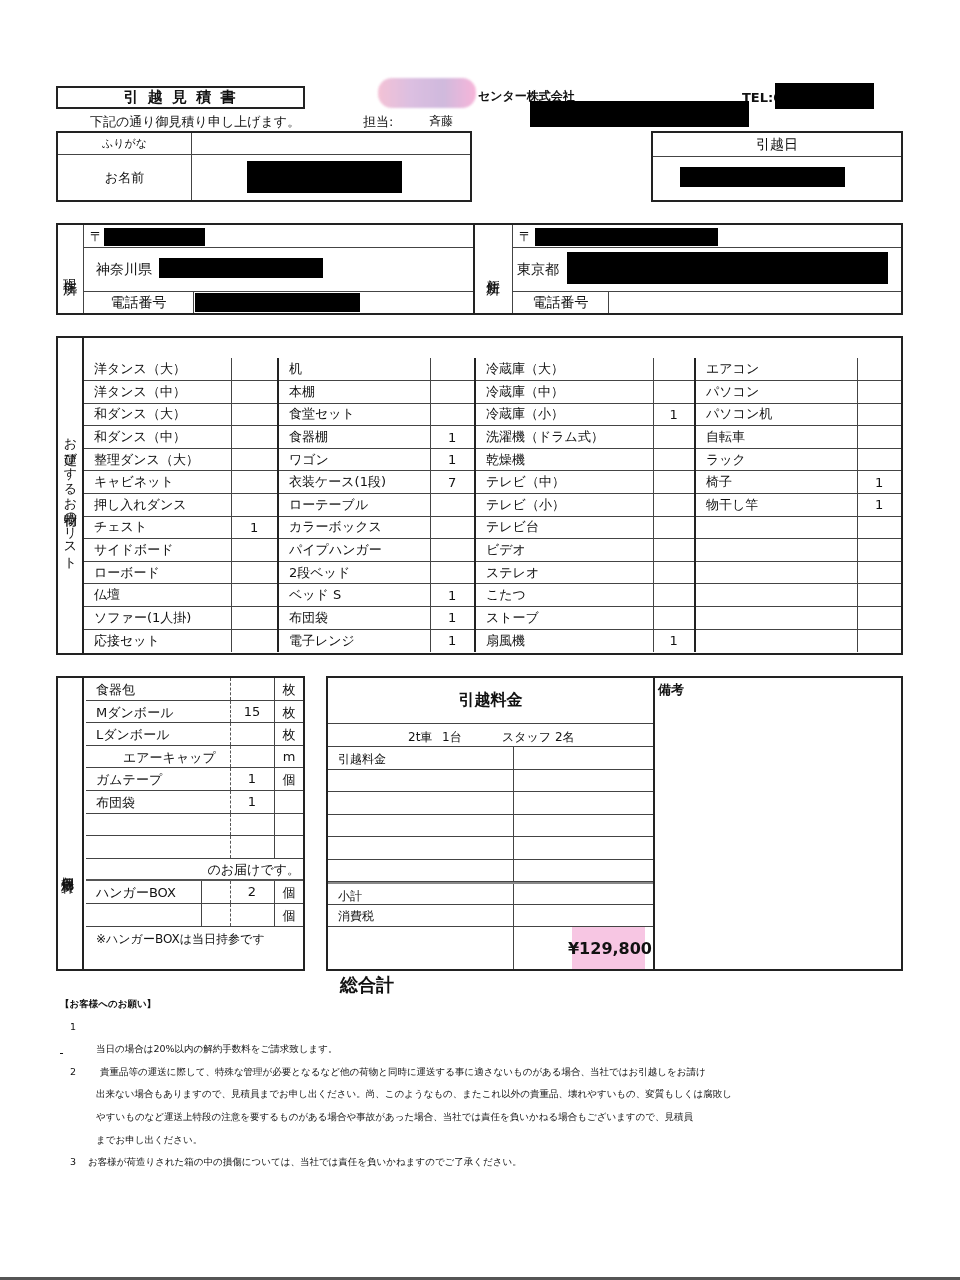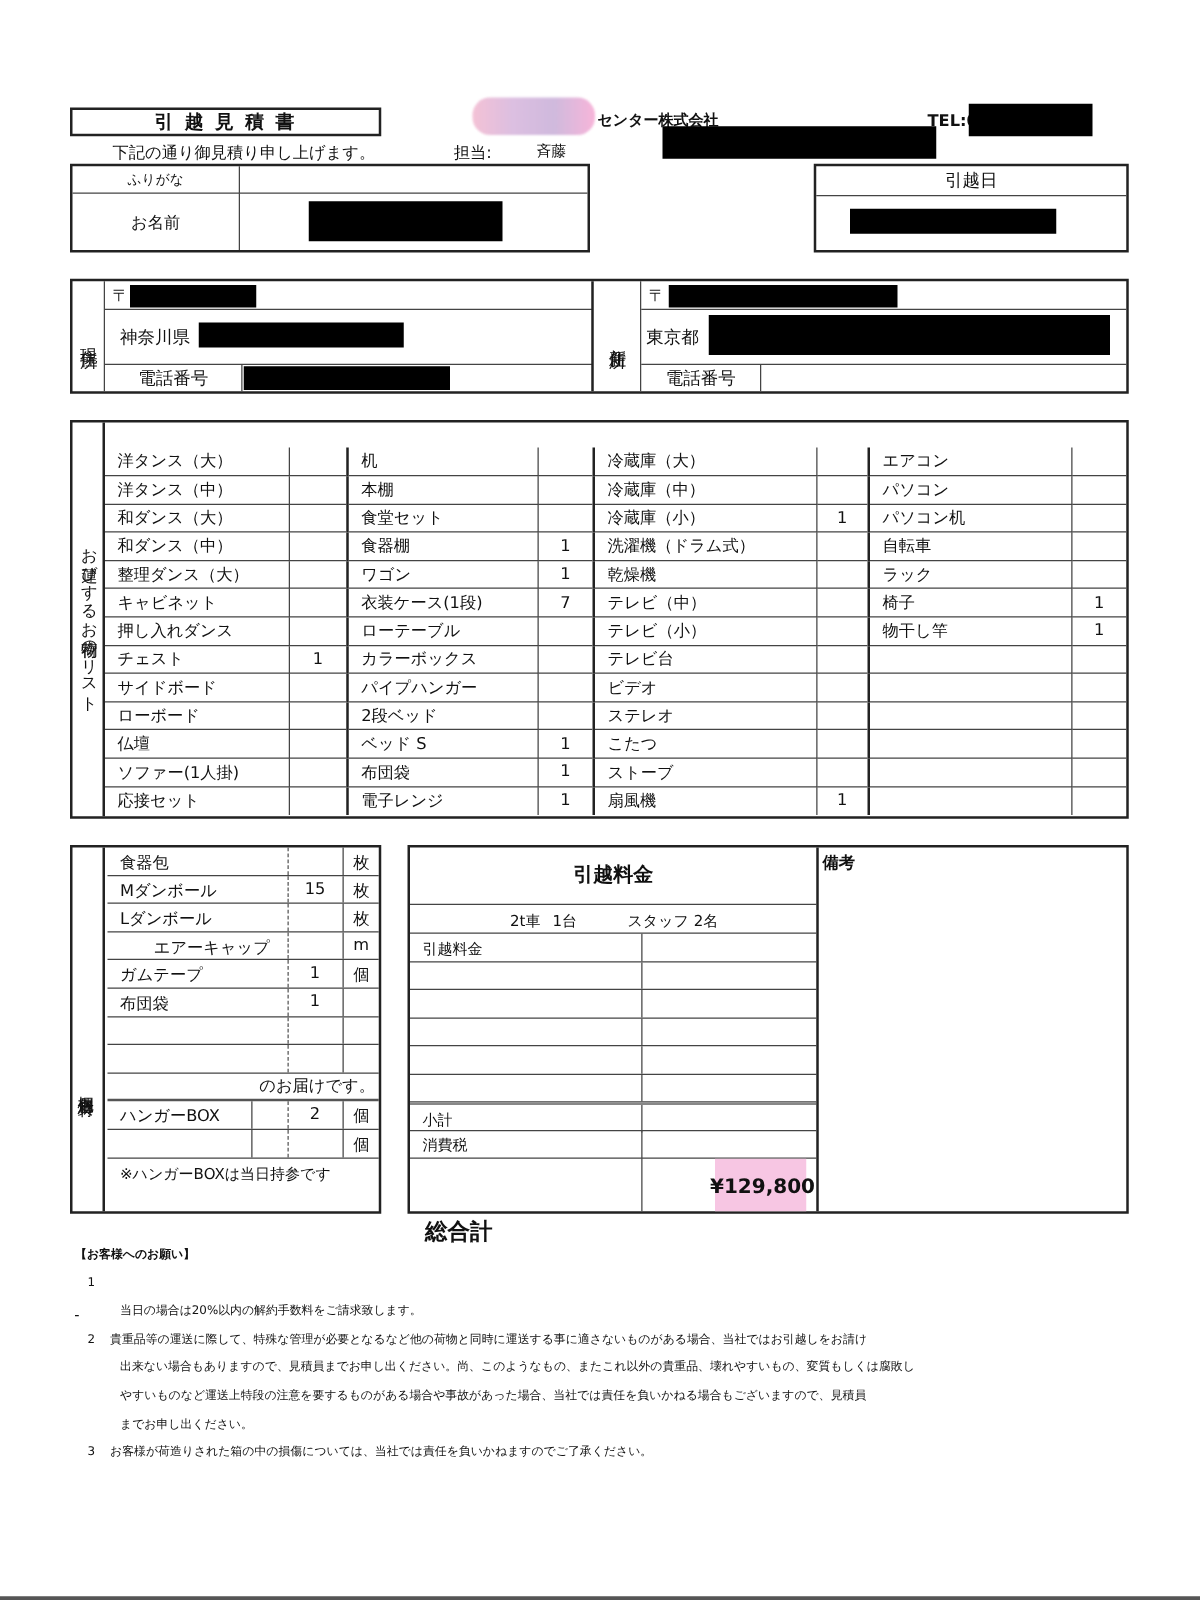--- a/index.html
+++ b/index.html
@@ -373,21 +373,21 @@
   <div class="abs" style="left:325px;top:0;width:2px;height:291px;background:#222;"></div>
   <span class="abs" style="left:330px;top:3px;font-size:13px;font-weight:bold;">備考</span>
   <div class="abs" style="left:328px;top:22px;right:0;bottom:0;"></div>
 </div>
 
 <div class="abs notes" style="left:60px;top:993px;width:860px;">
   <p style="font-weight:bold;">【お客様へのお願い】</p>
   <div id="notes-lines">
       <p style="position: relative;"><span style="position:absolute;left:10px;">1</span>&nbsp;</p>
       <p style="position: relative; text-decoration: underline;"><span style="position:absolute;left:10px;"></span><span style="position:absolute;left:36px;">当日の場合は20%以内の解約手数料をご請求致します。</span>&nbsp;</p>
-      <p style="position: relative;"><span style="position:absolute;left:10px;">2</span><span style="position:absolute;left:28px;text-align:center;">貴重品等の運送に際して、特殊な管理が必要となるなど他の荷物と同時に運送する事に適さないものがある場合、当社ではお引越しをお請け</span>&nbsp;</p>
+      <p style="position: relative;"><span style="position:absolute;left:10px;">2</span><span style="position:absolute;left:40px;text-align:center;">貴重品等の運送に際して、特殊な管理が必要となるなど他の荷物と同時に運送する事に適さないものがある場合、当社ではお引越しをお請け</span>&nbsp;</p>
       <p style="position: relative;"><span style="position:absolute;left:10px;"></span><span style="position:absolute;left:36px;">出来ない場合もありますので、見積員までお申し出ください。尚、このようなもの、またこれ以外の貴重品、壊れやすいもの、変質もしくは腐敗し</span>&nbsp;</p>
       <p style="position: relative;"><span style="position:absolute;left:10px;"></span><span style="position:absolute;left:36px;">やすいものなど運送上特段の注意を要するものがある場合や事故があった場合、当社では責任を負いかねる場合もございますので、見積員</span>&nbsp;</p>
       <p style="position: relative;"><span style="position:absolute;left:10px;"></span><span style="position:absolute;left:36px;">までお申し出ください。</span>&nbsp;</p>
       <p style="position: relative;"><span style="position:absolute;left:10px;">3</span><span style="position:absolute;left:28px;">お客様が荷造りされた箱の中の損傷については、当社では責任を負いかねますのでご了承ください。</span>&nbsp;</p>
     </div>
 </div>
 
 <div class="bottom-line"></div>
 
 </body></html>

